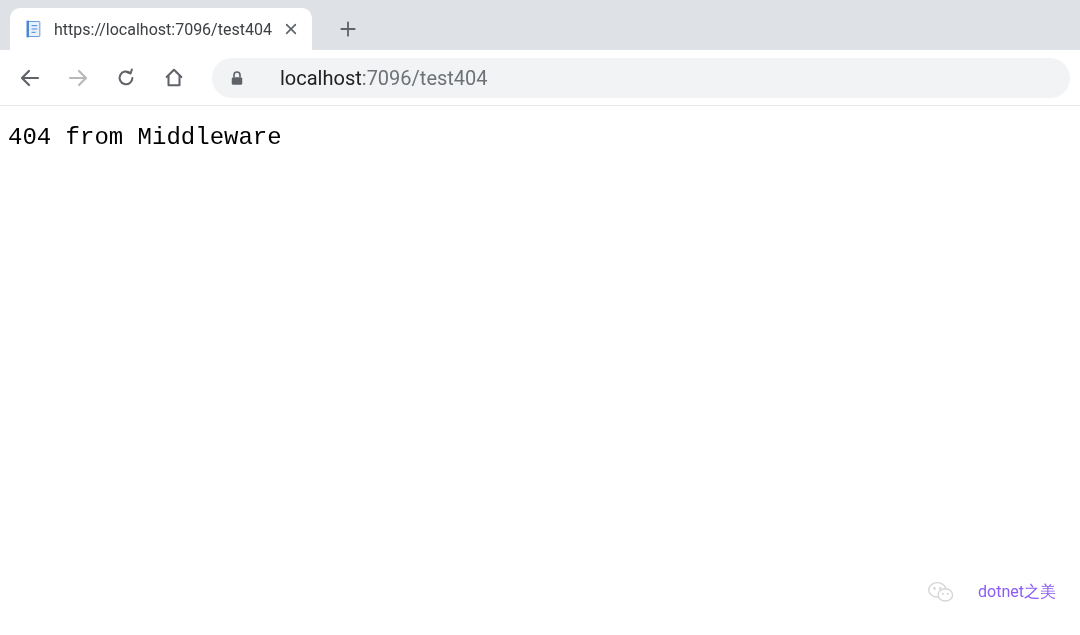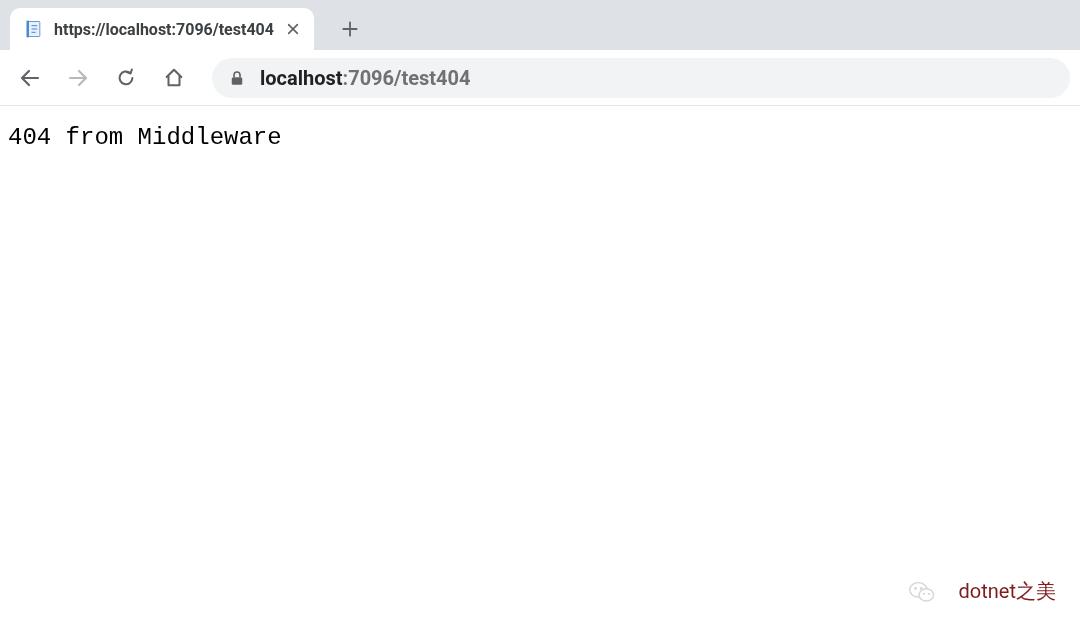--- a/index.html
+++ b/index.html
@@ -11,21 +11,20 @@
       width: 1080px;
       height: 635px;
       font-family: -apple-system, BlinkMacSystemFont, "Segoe UI", Roboto, Arial, sans-serif;
       background: #ffffff;
       overflow: hidden;
       position: relative;
     }
     .chrome-header {
       width: 100%;
       background: #dee1e6;
-      font-weight: bold;
     }
     .tab-strip {
       display: flex;
       align-items: flex-end;
       height: 50px;
       padding-left: 10px;
       padding-top: 8px;
     }
     .tab {
       display: flex;
@@ -110,42 +109,43 @@
     .lock-icon {
       width: 18px;
       height: 18px;
       margin-right: 14px;
       flex-shrink: 0;
     }
     .url-text {
       font-size: 20px;
       color: #202124;
       white-space: nowrap;
+      margin-left: 20px;
     }
     .url-host {
       color: #202124;
     }
     .url-path {
       color: #6e7276;
     }
     .page-content {
       padding: 18px 8px;
       font-family: "Courier New", Courier, monospace;
       font-size: 24px;
       color: #000000;
     }
     .watermark {
       position: absolute;
       bottom: 30px;
       right: 24px;
       display: flex;
       align-items: center;
       gap: 24px;
-      color: #7f1d1d;
-      font-size: 20px;
+      color: #8b5cf6;
+      font-size: 16px;
       pointer-events: none;
     }
     .watermark-icon {
       width: 26px;
       height: 26px;
     }
   </style>
 </head>
 <body>
 

